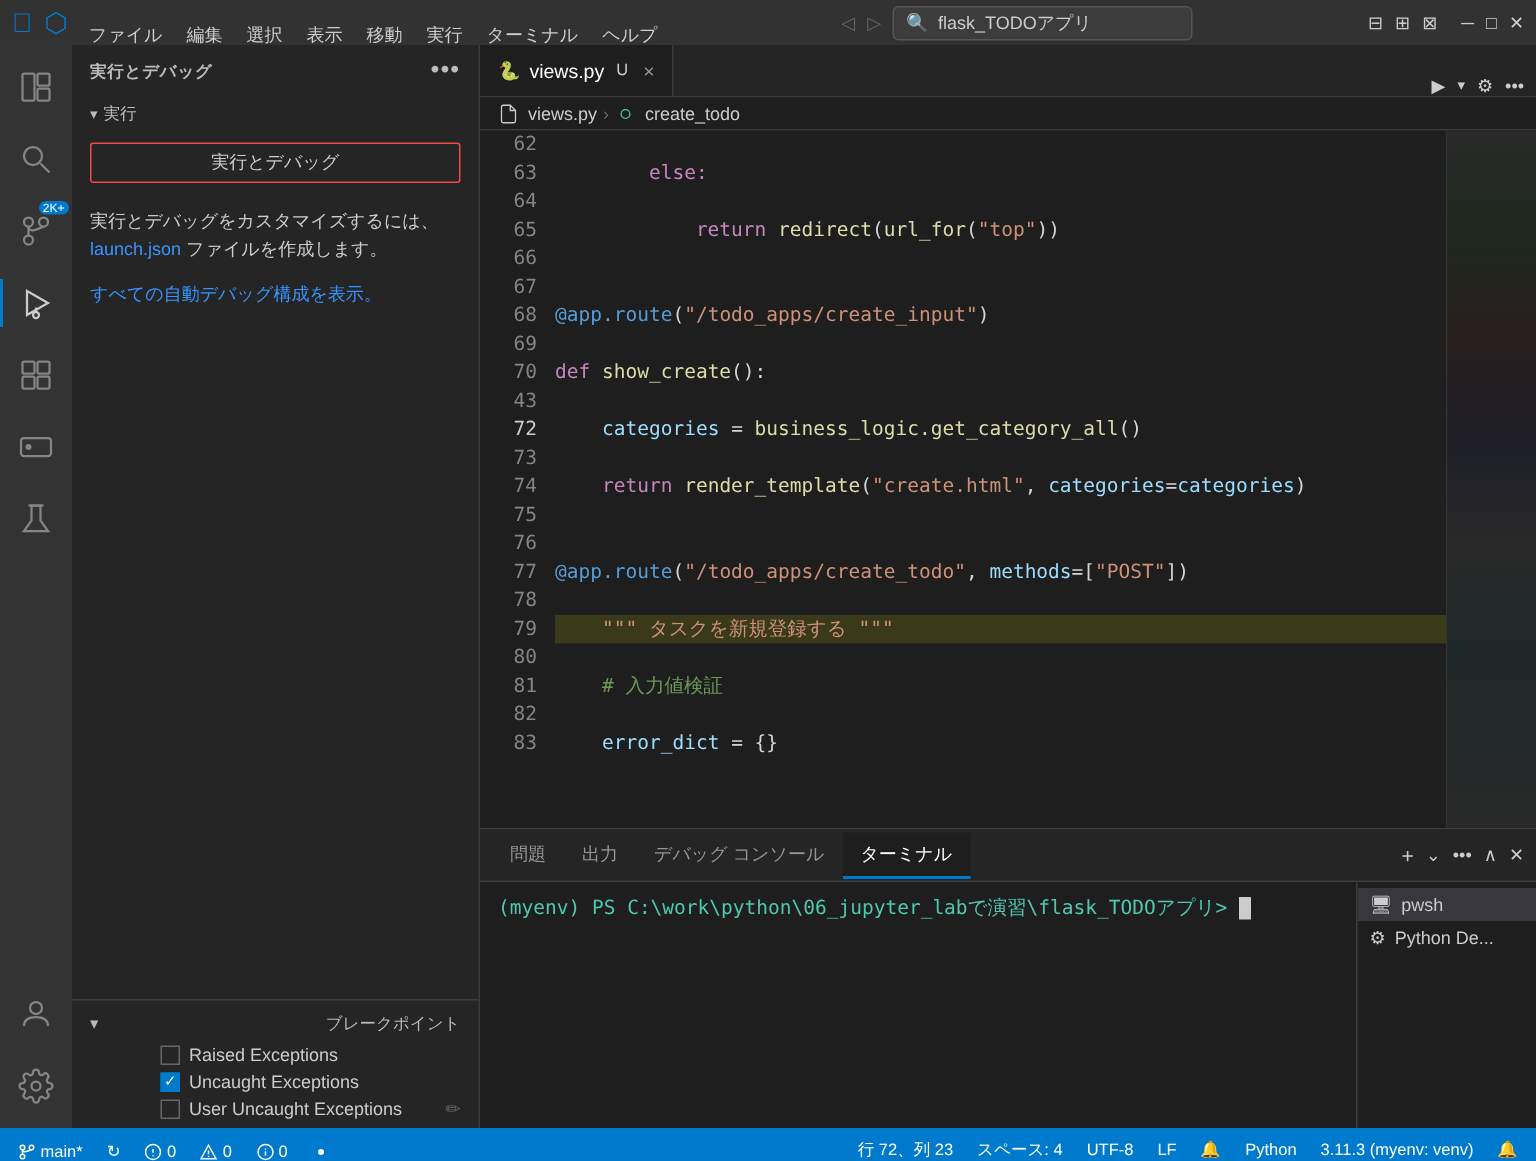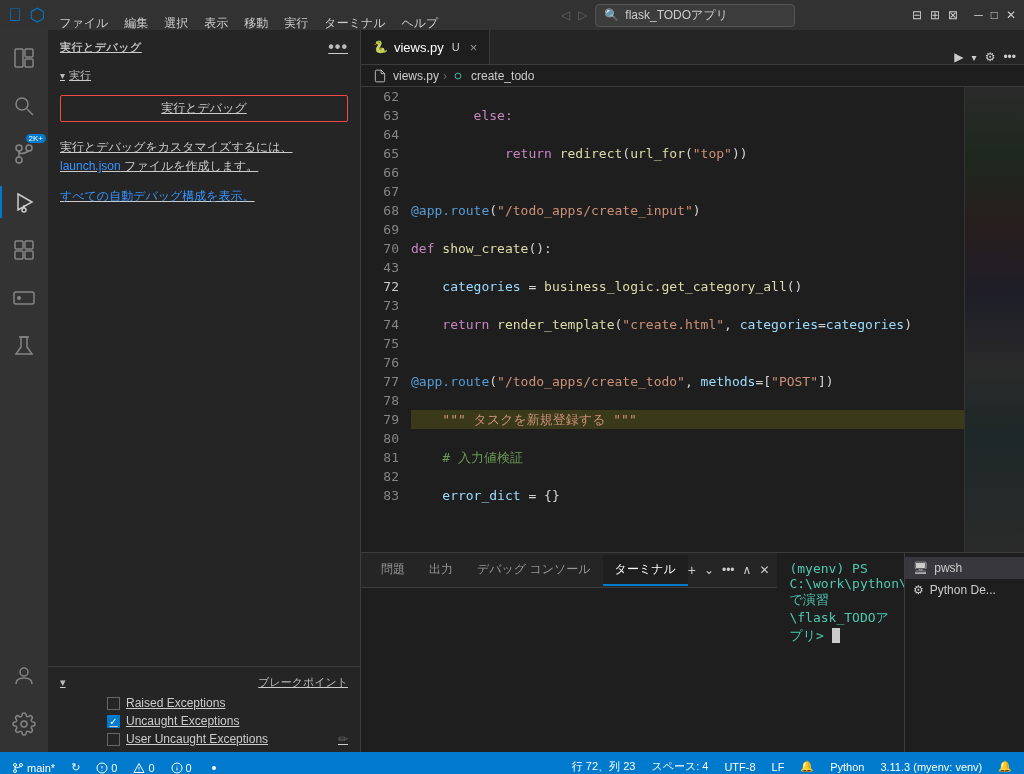--- a/index.html
+++ b/index.html
@@ -102,27 +102,26 @@
       bottom: 8px;
       width: 2px;
       background: #007acc;
     }
     .activity-bottom {
       margin-top: auto;
     }
 
     
     .sidebar {
-      width: 313px;
+      width: 272px;
       background: #252526;
       display: flex;
       flex-direction: column;
       border-right: 1px solid #3c3c3c;
       flex-shrink: 0;
-      text-decoration: underline;
     }
     .sidebar-header {
       display: flex;
       align-items: center;
       justify-content: space-between;
       padding: 8px 12px;
       font-size: 11px;
       font-weight: 700;
       text-transform: uppercase;
       color: #bbbbbb;
@@ -328,21 +327,21 @@
         #1e1e2a 45%, #2d2d2d 60%, #1e2a2a 75%, #2d2d2d 100%);
       opacity: 0.8;
     }
 
     
     .panel-area {
       height: 200px;
       background: #1e1e1e;
       border-top: 1px solid #3c3c3c;
       display: flex;
-      flex-direction: row;
+      flex-direction: column;
       flex-shrink: 0;
     }
     .panel-tabs {
       display: flex;
       align-items: center;
       background: #252526;
       border-bottom: 1px solid #3c3c3c;
       height: 35px;
       padding: 0 8px;
       gap: 0;

